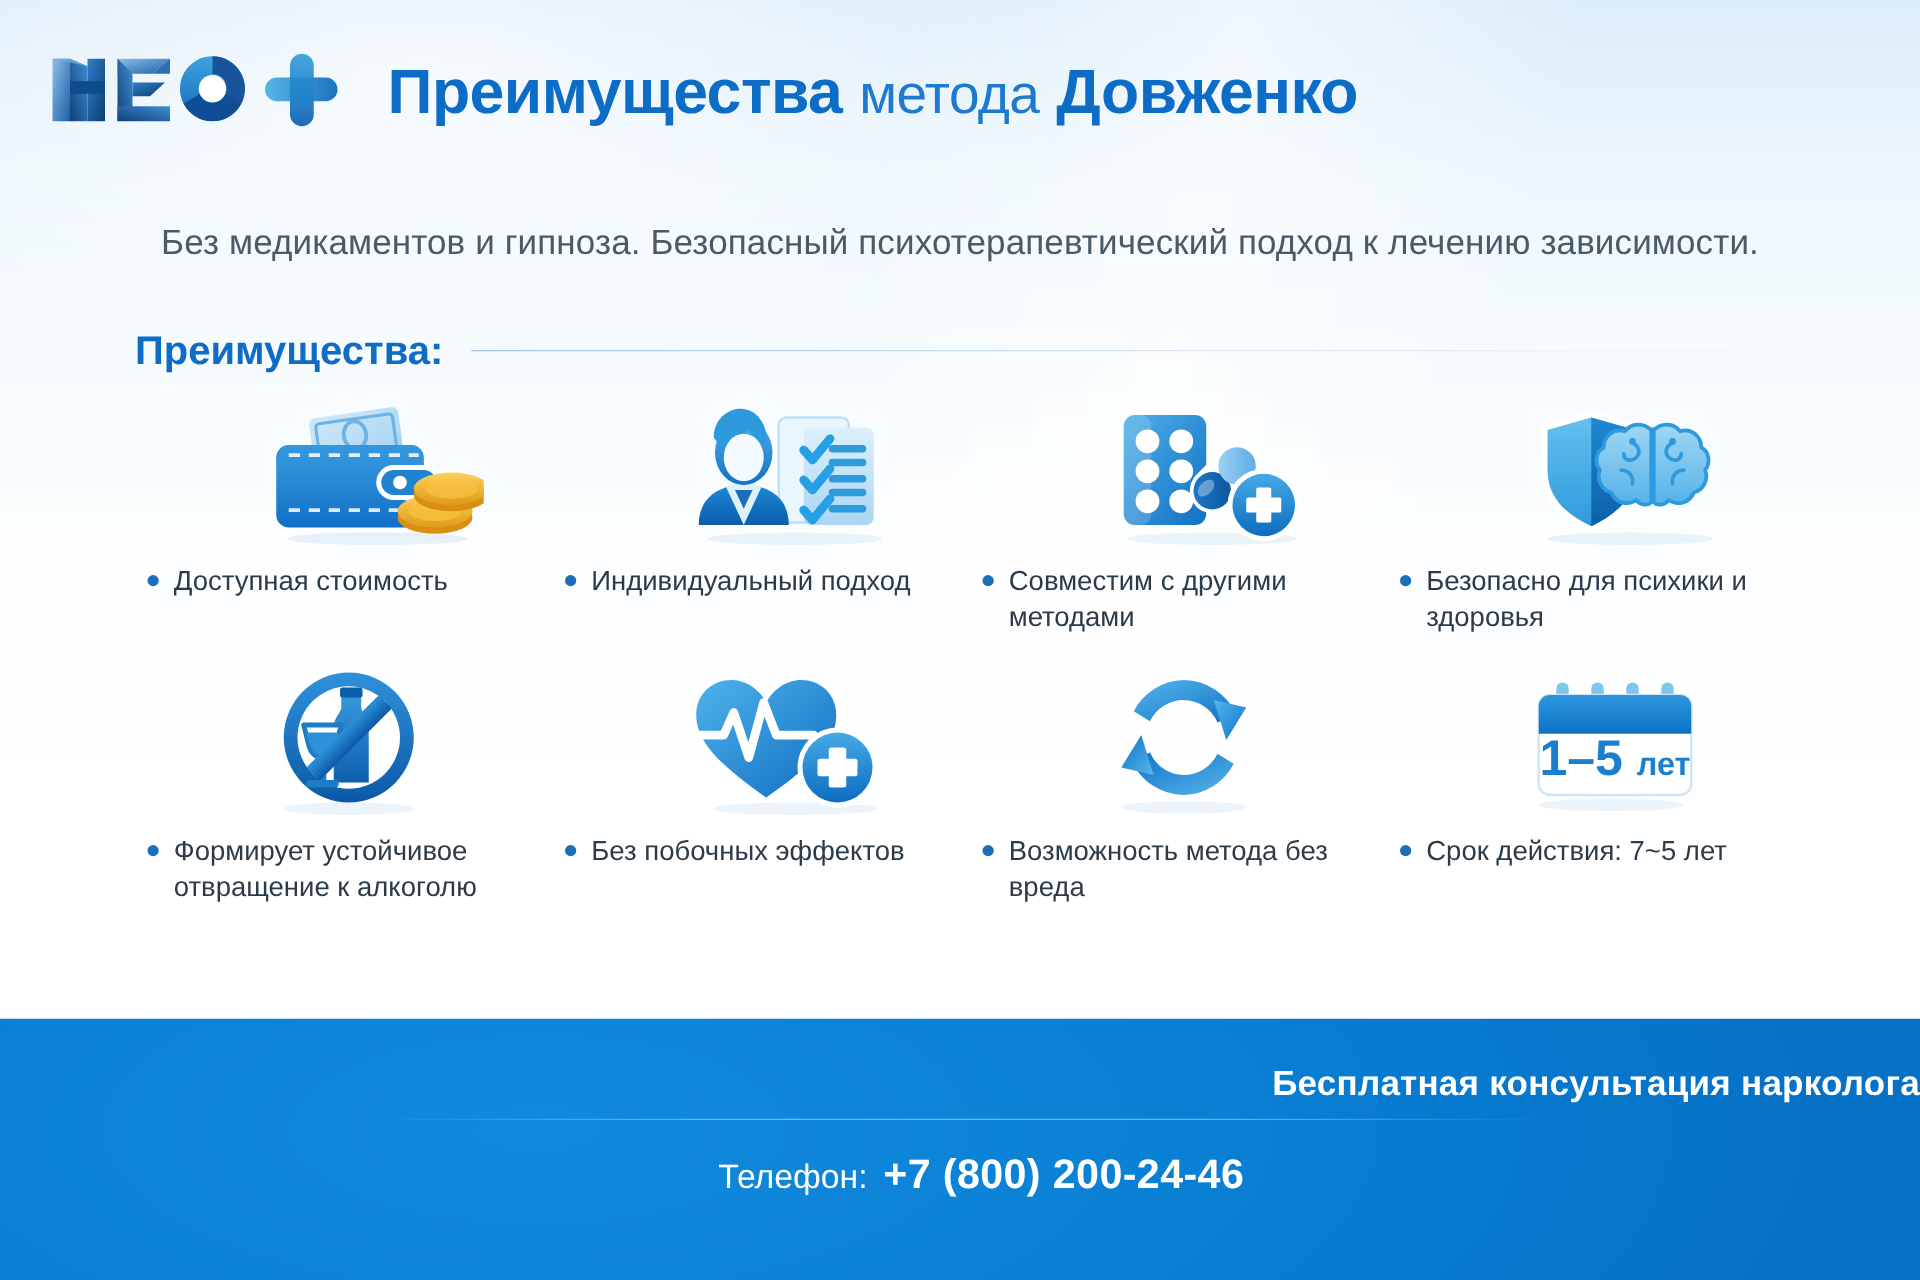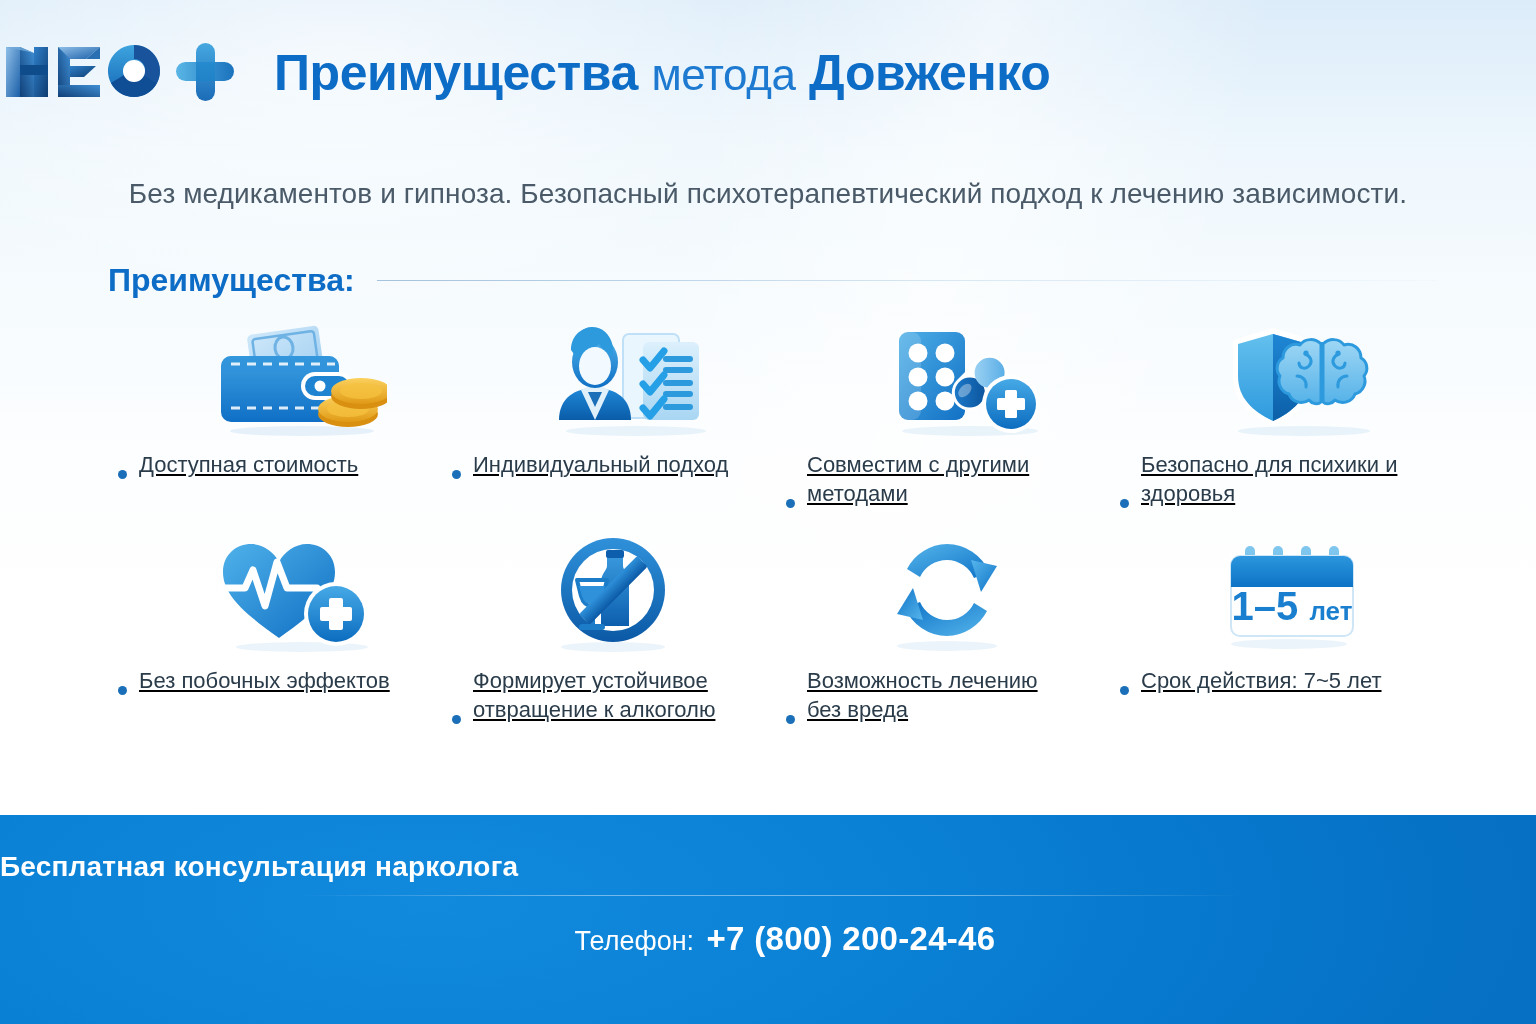--- a/index.html
+++ b/index.html
@@ -41,20 +41,21 @@
     pointer-events: none;
   }
 
   
   .header {
     position: absolute;
     left: 0; top: 0;
     width: 1536px; height: 150px;
     display: flex;
     align-items: center;
+    padding-left: 36px;
   }
   .logo {
     width: 240px;
     height: 66px;
     flex: 0 0 auto;
     position: relative;
     margin-right: 34px;
     margin-top: -6px;
   }
   .logo svg { display: block; }
@@ -115,24 +116,23 @@
   .cell-icon {
     height: 132px;
     display: flex;
     align-items: flex-end;
     justify-content: center;
     padding-left: 62px;
   }
   .cell-icon svg { display: block; }
   .cell-label {
     display: flex;
-    align-items: flex-end;
+    align-items: flex-start;
     padding-left: 14px;
     padding-top: 12px;
-    text-decoration: underline;
   }
   .bullet {
     width: 9px; height: 9px;
     border-radius: 50%;
     background: #1a6fb8;
     flex: 0 0 auto;
     margin-top: 10px;
     margin-right: 12px;
   }
   .label-text {
@@ -154,21 +154,21 @@
   .footer-rule {
     position: absolute;
     left: 300px; top: 80px;
     width: 940px; height: 1px;
     background: linear-gradient(90deg, rgba(255,255,255,0) 0%, rgba(255,255,255,0.42) 30%, rgba(255,255,255,0.42) 70%, rgba(255,255,255,0) 100%);
   }
   .footer-title {
     position: absolute;
     left: 0; top: 36px;
     width: 1536px;
-    text-align: left;
+    text-align: right;
     font-size: 28px;
     font-weight: 700;
     color: #ffffff;
     letter-spacing: 0.2px;
   }
   .footer-phone {
     position: absolute;
     left: 0; top: 105px;
     width: 1536px;
     text-align: center;
@@ -442,20 +442,54 @@
       <div class="cell-label">
         <span class="bullet"></span>
         <span class="label-text">Безопасно для психики и здоровья</span>
       </div>
     </div>
 
     <div class="cell">
       <div class="cell-icon">
         <svg width="170" height="118" viewBox="0 0 170 118">
           <defs>
+            <linearGradient id="n1" x1="0" y1="0" x2="0" y2="1">
+                <stop offset="0%" stop-color="#2f91da"></stop>
+                <stop offset="100%" stop-color="#0b59a6"></stop>
+              </linearGradient>
+            <linearGradient id="n2" x1="0" y1="0" x2="0" y2="1">
+                <stop offset="0%" stop-color="#3a9ade"></stop>
+                <stop offset="100%" stop-color="#0d5fae"></stop>
+              </linearGradient>
+          </defs>
+          <ellipse cx="62" cy="111" rx="52" ry="5" fill="#9cc6e6" opacity="0.2"></ellipse>
+          <circle cx="62" cy="54" r="52" fill="url(#n1)"></circle>
+          <circle cx="62" cy="54" r="41" fill="#ffffff"></circle>
+
+          <path d="M56 18 h16 v12 c0 4 6 8 6 16 v44 h-28 v-44 c0 -8 6 -12 6 -16 z" fill="url(#n2)"></path>
+          <rect x="55" y="14" width="18" height="8" rx="2" fill="#0d5fae"></rect>
+
+          <path d="M26 44 h30 l-4 16 c-2 7 -6 10 -11 10 c-5 0 -9 -3 -11 -10 z" fill="#ffffff" stroke="#1d7cc8" stroke-width="4" stroke-linejoin="round"></path>
+          <path d="M28 50 h26 l-3 10 c-2 6 -5 8 -10 8 c-5 0 -8 -2 -10 -8 z" fill="#2f91da"></path>
+          <rect x="38" y="68" width="6" height="22" fill="#1d7cc8"></rect>
+          <rect x="28" y="88" width="26" height="6" rx="3" fill="#1d7cc8"></rect>
+
+          <rect x="21" y="47" width="82" height="15" rx="2" fill="url(#n1)" transform="rotate(-45 62 54)"></rect>
+        </svg>
+      </div>
+      <div class="cell-label">
+        <span class="bullet"></span>
+        <span class="label-text">Формирует устойчивое отвращение к алкоголю</span>
+      </div>
+    </div>
+
+    <div class="cell">
+      <div class="cell-icon">
+        <svg width="170" height="118" viewBox="0 0 170 118">
+          <defs>
             <linearGradient id="h1" x1="0" y1="0" x2="1" y2="1">
                 <stop offset="0%" stop-color="#4fb2ea"></stop>
                 <stop offset="100%" stop-color="#0f6ec3"></stop>
               </linearGradient>
             <linearGradient id="h2" x1="0" y1="0" x2="0" y2="1">
                 <stop offset="0%" stop-color="#46a9e6"></stop>
                 <stop offset="100%" stop-color="#0c6dc0"></stop>
               </linearGradient>
           </defs>
           <ellipse cx="85" cy="111" rx="66" ry="5" fill="#9cc6e6" opacity="0.2"></ellipse>
@@ -470,73 +504,39 @@
       <div class="cell-label">
         <span class="bullet"></span>
         <span class="label-text">Без побочных эффектов</span>
       </div>
     </div>
 
     <div class="cell">
       <div class="cell-icon">
         <svg width="170" height="118" viewBox="0 0 170 118">
           <defs>
-            <linearGradient id="n1" x1="0" y1="0" x2="0" y2="1">
-                <stop offset="0%" stop-color="#2f91da"></stop>
-                <stop offset="100%" stop-color="#0b59a6"></stop>
-              </linearGradient>
-            <linearGradient id="n2" x1="0" y1="0" x2="0" y2="1">
-                <stop offset="0%" stop-color="#3a9ade"></stop>
-                <stop offset="100%" stop-color="#0d5fae"></stop>
-              </linearGradient>
-          </defs>
-          <ellipse cx="62" cy="111" rx="52" ry="5" fill="#9cc6e6" opacity="0.2"></ellipse>
-          <circle cx="62" cy="54" r="52" fill="url(#n1)"></circle>
-          <circle cx="62" cy="54" r="41" fill="#ffffff"></circle>
-
-          <path d="M56 18 h16 v12 c0 4 6 8 6 16 v44 h-28 v-44 c0 -8 6 -12 6 -16 z" fill="url(#n2)"></path>
-          <rect x="55" y="14" width="18" height="8" rx="2" fill="#0d5fae"></rect>
-
-          <path d="M26 44 h30 l-4 16 c-2 7 -6 10 -11 10 c-5 0 -9 -3 -11 -10 z" fill="#ffffff" stroke="#1d7cc8" stroke-width="4" stroke-linejoin="round"></path>
-          <path d="M28 50 h26 l-3 10 c-2 6 -5 8 -10 8 c-5 0 -8 -2 -10 -8 z" fill="#2f91da"></path>
-          <rect x="38" y="68" width="6" height="22" fill="#1d7cc8"></rect>
-          <rect x="28" y="88" width="26" height="6" rx="3" fill="#1d7cc8"></rect>
-
-          <rect x="21" y="47" width="82" height="15" rx="2" fill="url(#n1)" transform="rotate(-45 62 54)"></rect>
-        </svg>
-      </div>
-      <div class="cell-label">
-        <span class="bullet"></span>
-        <span class="label-text">Формирует устойчивое отвращение к алкоголю</span>
-      </div>
-    </div>
-
-    <div class="cell">
-      <div class="cell-icon">
-        <svg width="170" height="118" viewBox="0 0 170 118">
-          <defs>
             <linearGradient id="r1" x1="0" y1="0" x2="1" y2="1">
                 <stop offset="0%" stop-color="#57b6ec"></stop>
                 <stop offset="100%" stop-color="#0e72c6"></stop>
               </linearGradient>
             <linearGradient id="r2" x1="1" y1="1" x2="0" y2="0">
                 <stop offset="0%" stop-color="#57b6ec"></stop>
                 <stop offset="100%" stop-color="#0e72c6"></stop>
               </linearGradient>
           </defs>
           <ellipse cx="62" cy="110" rx="50" ry="5" fill="#9cc6e6" opacity="0.2"></ellipse>
           <path d="M62 8 a46 46 0 0 1 42 28 l-15 6 a30 30 0 0 0 -27 -18 a30 30 0 0 0 -27 17 l-13 -8 A46 46 0 0 1 62 8 z" fill="url(#r1)"></path>
           <polygon points="86,24 112,30 96,56" fill="url(#r1)"></polygon>
           <path d="M62 100 a46 46 0 0 1 -42 -28 l15 -6 a30 30 0 0 0 27 18 a30 30 0 0 0 27 -17 l13 8 A46 46 0 0 1 62 100 z" fill="url(#r2)"></path>
           <polygon points="38,84 12,78 28,52" fill="url(#r2)"></polygon>
         </svg>
       </div>
       <div class="cell-label">
         <span class="bullet"></span>
-        <span class="label-text">Возможность лечению без вреда</span>
+        <span class="label-text">Возможность метода без вреда</span>
       </div>
     </div>
 
     <div class="cell">
       <div class="cell-icon">
         <svg width="170" height="118" viewBox="0 0 170 118">
           <defs>
             <linearGradient id="c1" x1="0" y1="0" x2="0" y2="1">
                 <stop offset="0%" stop-color="#2b96dd"></stop>
                 <stop offset="100%" stop-color="#0d73c6"></stop>

